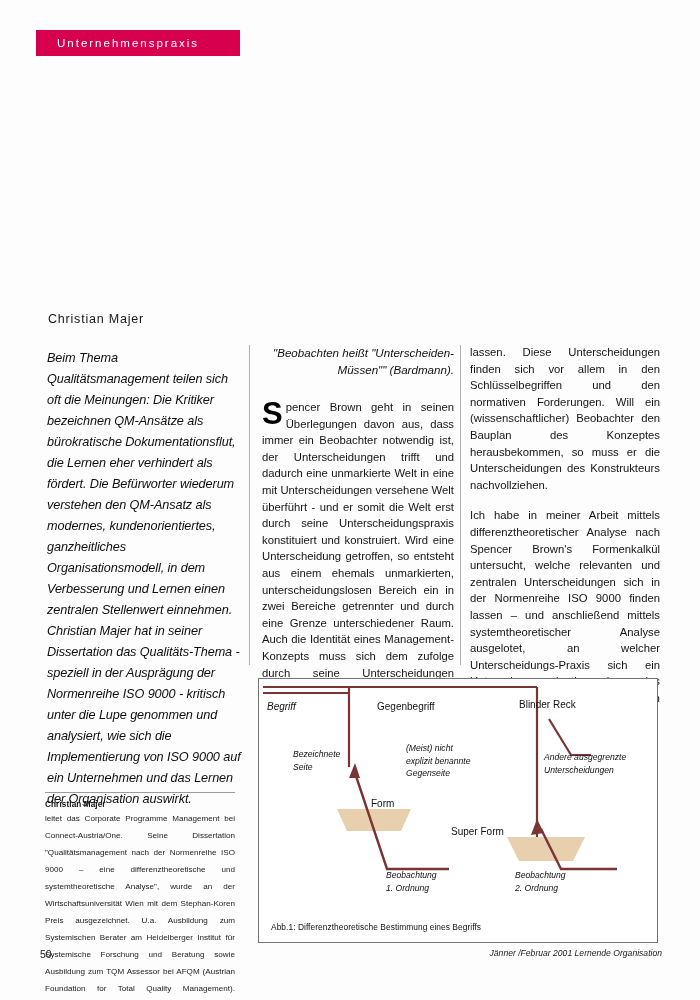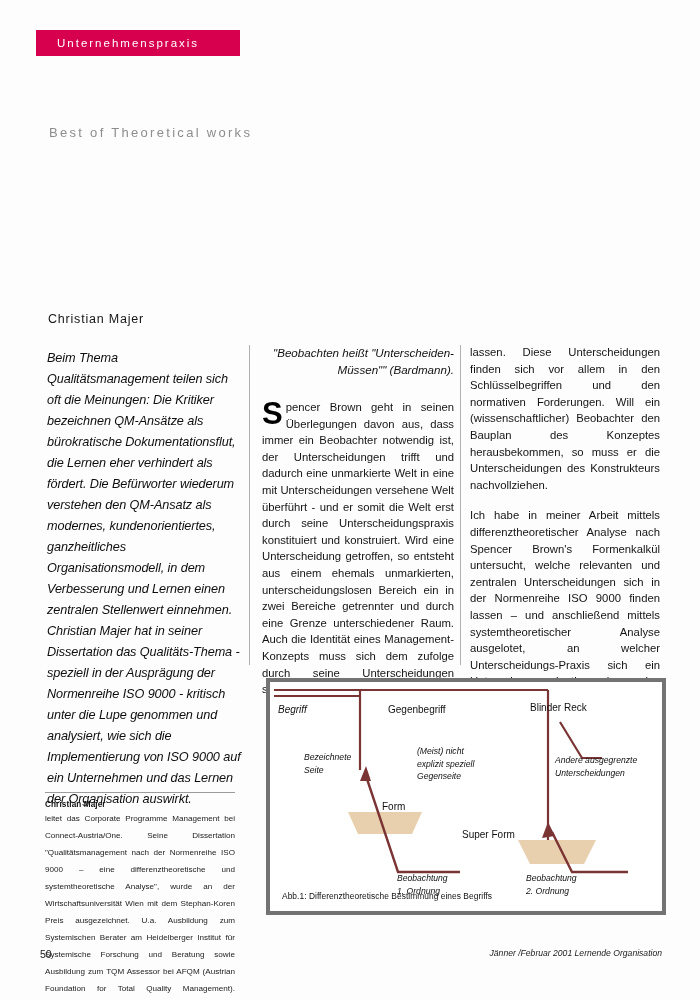--- a/index.html
+++ b/index.html
@@ -160,25 +160,24 @@
   }
   .rule-v.r1 { left: 249px; top: 345px; height: 320px; }
   .rule-v.r2 { left: 460px; top: 345px; height: 320px; }
 
   
   .figure {
     position: absolute;
     left: 258px;
     top: 678px;
     width: 400px;
-    height: 237px;
-    border: 4px solid #737373;
+    height: 265px;
+    border: 1px solid #737373;
     background: #ffffff;
     box-sizing: border-box;
-    margin-left: 8px;
   }
   .figure-svg { position: absolute; left: 0; top: 0; }
   .fig-caption {
     position: absolute;
     left: 12px;
     bottom: 10px;
     font-size: 8.4px;
     color: #111;
     letter-spacing: 0.05px;
   }
@@ -212,21 +211,20 @@
 </style>
 </head>
 <body>
 
 <div class="page">
 
   <div class="section-tag">
     <span class="section-tag-label">Unternehmenspraxis</span>
   </div>
 
-  <div class="kicker">Best of Theoretical works</div>
 
 
   <div class="byline">Christian Majer</div>
 
   <div class="rule-v r1"></div>
   <div class="rule-v r2"></div>
 
   <div class="col-lead">Beim Thema Qualitätsmanagement teilen sich oft die Meinungen: Die Kritiker bezeichnen QM-Ansätze als bürokratische Dokumentationsflut, die Lernen eher verhindert als fördert. Die Befürworter wiederum verstehen den QM-Ansatz als modernes, kundenorientiertes, ganzheitliches Organisationsmodell, in dem Verbesserung und Lernen einen zentralen Stellenwert einnehmen. Christian Majer hat in seiner Dissertation das Qualitäts-Thema - speziell in der Ausprägung der Normenreihe ISO 9000 - kritisch unter die Lupe genommen und analysiert, wie sich die Implementierung von ISO 9000 auf ein Unternehmen und das Lernen der Organisation auswirkt.</div>
 
   <div class="bio">
@@ -278,21 +276,21 @@
       </g>
     </svg>
 
     <div class="fig-label ital" style="left:8px; top:22px;">Begriff</div>
     <div class="fig-label" style="left:118px; top:22px;">Gegenbegriff</div>
     <div class="fig-label" style="left:260px; top:20px;">Blinder Reck</div>
 
     <div class="fig-label ital small" style="left:34px; top:69px;font-style:italic;">Bezeichnete
 Seite</div>
     <div class="fig-label ital small" style="left:147px; top:63px;">(Meist) nicht
-explizit speziell
+explizit benannte
 Gegenseite</div>
     <div class="fig-label ital small" style="left:285px; top:72px;">Andere ausgegrenzte
 Unterscheidungen</div>
 
     <div class="fig-label" style="left:112px; top:119px;">Form</div>
     <div class="fig-label" style="left:192px; top:147px;">Super Form</div>
 
     <div class="fig-label ital small" style="left:127px; top:190px;">Beobachtung
 1. Ordnung</div>
     <div class="fig-label ital small" style="left:256px; top:190px;">Beobachtung

